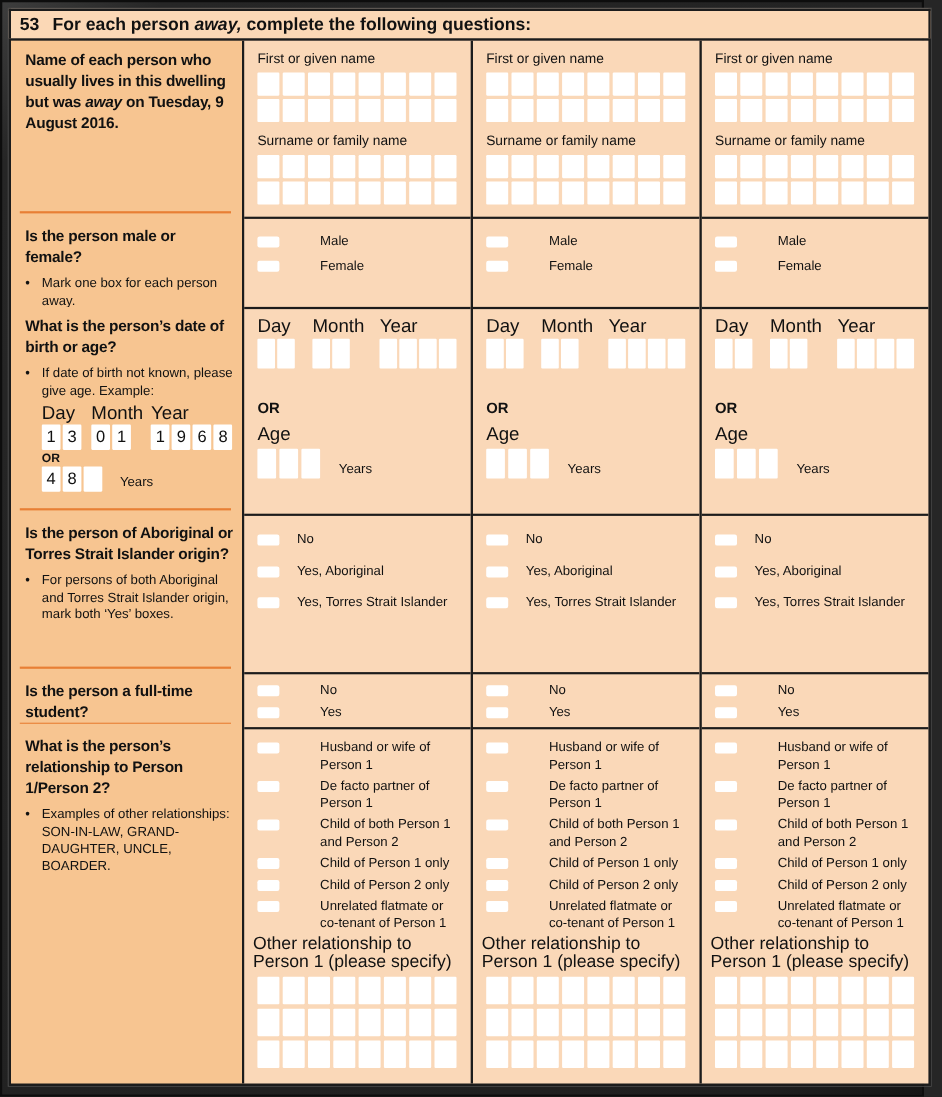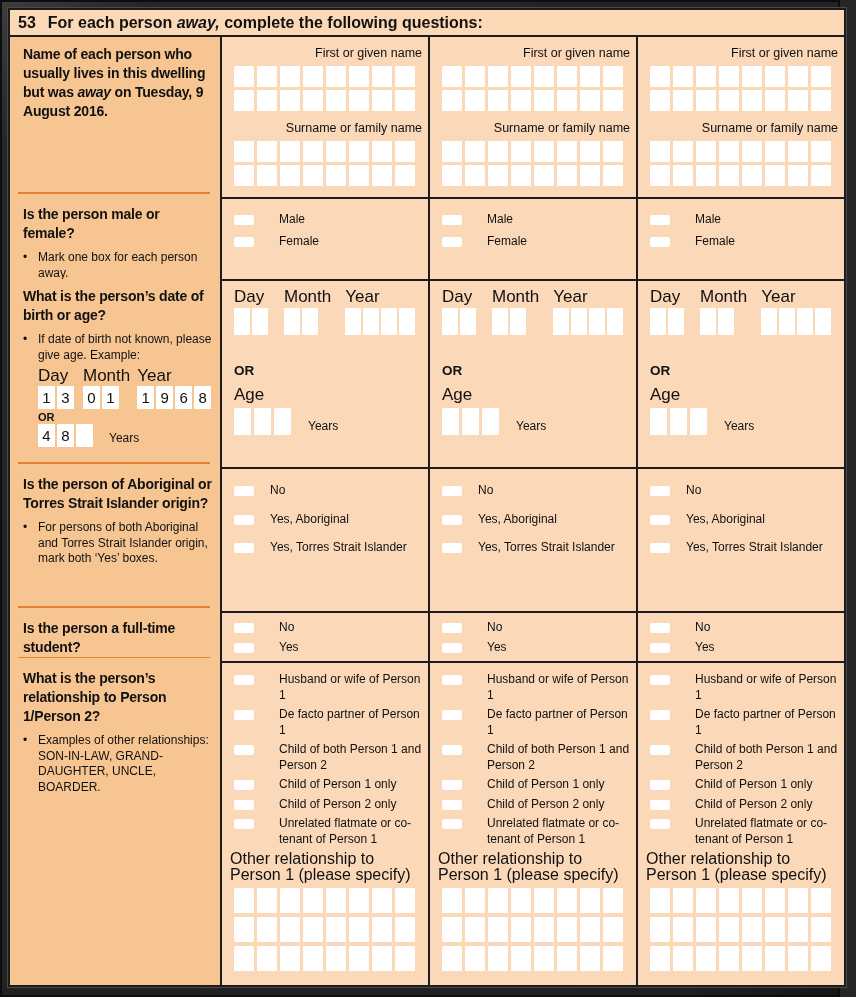--- a/index.html
+++ b/index.html
@@ -68,26 +68,26 @@
     width: 17px; height: 23px; margin-right: 2px;
     font-size: 15px; line-height: 23px; text-align: center; color: #111;
   }
   .ex-or { font-size: 11px; font-weight: bold; margin: 2px 0 1px; }
   .ex-age { display: flex; align-items: flex-end; }
   .years { font-size: 12px; margin-left: 14px; padding-bottom: 2px; }
 
   
   .acell { overflow: hidden; }
   .cell-name { padding: 9px 6px 0 12px; }
-  .flabel { font-size: 12.5px; line-height: 15px; margin-bottom: 5px; text-align: right; }
+  .flabel { font-size: 12.5px; line-height: 15px; margin-bottom: 5px; }
   .flabel.sur { margin-top: 10px; }
   .name-boxes { margin-bottom: 3px; }
   .name-boxes .wbox { width: 20px; height: 21px; margin-right: 3px; }
 
-  .chkrow { display: flex; gap: 25px; margin-bottom: 5px; align-items: flex-start; }
+  .chkrow { display: flex; gap: 37px; margin-bottom: 5px; align-items: flex-start; }
   .chk { width: 20px; height: 10px; background: #fff; border-radius: 2px; flex: none; margin-top: 3px; }
   .clabel { font-size: 12px; line-height: 15.5px; }
 
   .cell-sex { padding: 13px 6px 0 12px; }
   .cell-sex .chkrow { margin-bottom: 6px; }
 
   .cell-dob { padding: 9px 6px 0 12px; }
   .dob-groups { display: flex; gap: 14px; }
   .dob-boxes { margin-top: 4px; }
   .dob-boxes .wbox { width: 16px; height: 27px; margin-right: 2px; }

